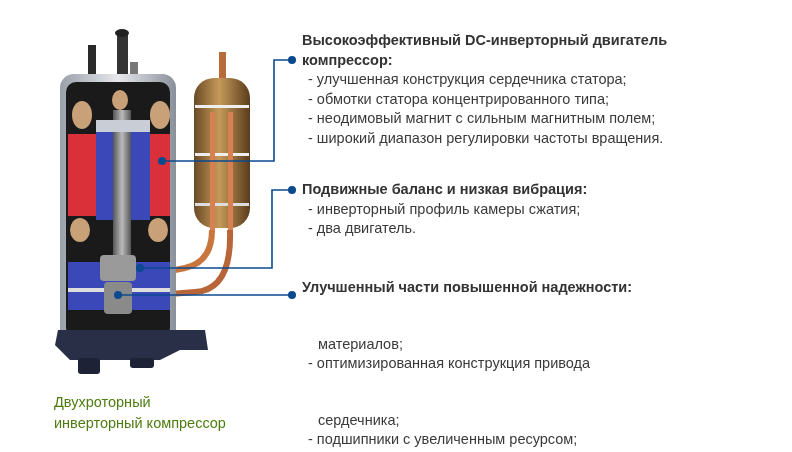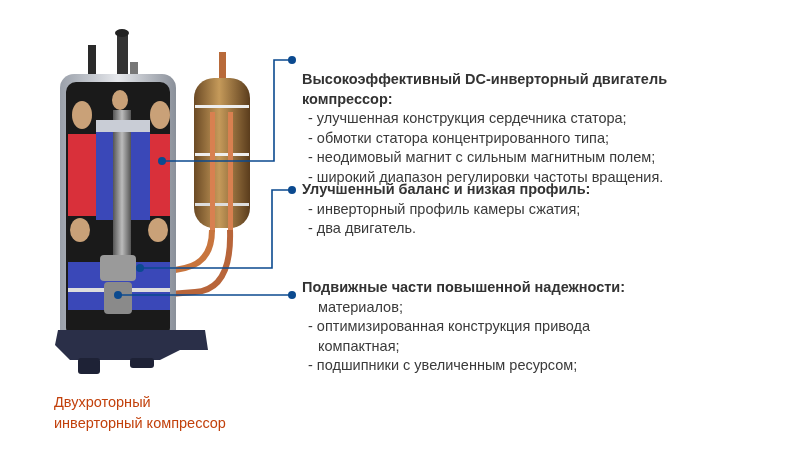--- a/index.html
+++ b/index.html
@@ -1,24 +1,24 @@
 <!DOCTYPE html>
 <html><head>
 <meta charset="utf-8">
 <style>
   html,body{margin:0;padding:0;background:#fff;}
   body{width:792px;height:452px;position:relative;overflow:hidden;font-family:"Liberation Sans",sans-serif;color:#333;}
   .figure{position:absolute;left:0;top:0;width:792px;height:452px;}
-  .caption{position:absolute;left:54px;top:392px;font-size:14.5px;line-height:21px;color:#c2410c;}
+  .caption{position:absolute;left:54px;top:392px;font-size:14.5px;line-height:21px;color:#4d7c0f;}
   .caption div{white-space:nowrap;}
   .block{position:absolute;font-size:14.5px;line-height:19.5px;color:#3a3a3a;}
   .block .title{font-weight:bold;color:#333;}
   .block .item{padding-left:6px;white-space:nowrap;}
-  .block .item.cont{padding-left:16px;}
-  #b1{left:302px;top:31px;margin-top:39px;}
+  .block .item.cont{padding-left:16px;margin-top:37px;}
+  #b1{left:302px;top:31px;}
   #b2{left:302px;top:180px;}
   #b3{left:302px;top:278px;}
 </style>
 </head>
 <body>
 
 <svg class="figure" viewBox="0 0 792 452" xmlns="http://www.w3.org/2000/svg">
   <defs>
     <linearGradient id="shell" x1="0" x2="1">
       <stop offset="0" stop-color="#9aa0aa"></stop>
@@ -111,24 +111,24 @@
 <div class="block" id="b1">
   <div class="title">Высокоэффективный DC-инверторный двигатель</div>
   <div class="title">компрессор:</div>
   <div class="item">- улучшенная конструкция сердечника статора;</div>
   <div class="item">- обмотки статора концентрированного типа;</div>
   <div class="item">- неодимовый магнит с сильным магнитным полем;</div>
   <div class="item">- широкий диапазон регулировки частоты вращения.</div>
 </div>
 
 <div class="block" id="b2">
-  <div class="title">Улучшенный баланс и низкая профиль:</div>
+  <div class="title">Подвижные баланс и низкая вибрация:</div>
   <div class="item">- инверторный профиль камеры сжатия;</div>
   <div class="item">- два двигатель.</div>
 </div>
 
 <div class="block" id="b3">
-  <div class="title">Подвижные части повышенной надежности:</div>
+  <div class="title">Улучшенный части повышенной надежности:</div>
   <div class="item cont">материалов;</div>
   <div class="item">- оптимизированная конструкция привода</div>
-  <div class="item cont">компактная;</div>
+  <div class="item cont">сердечника;</div>
   <div class="item">- подшипники с увеличенным ресурсом;</div>
 </div>
 
 </body></html>

